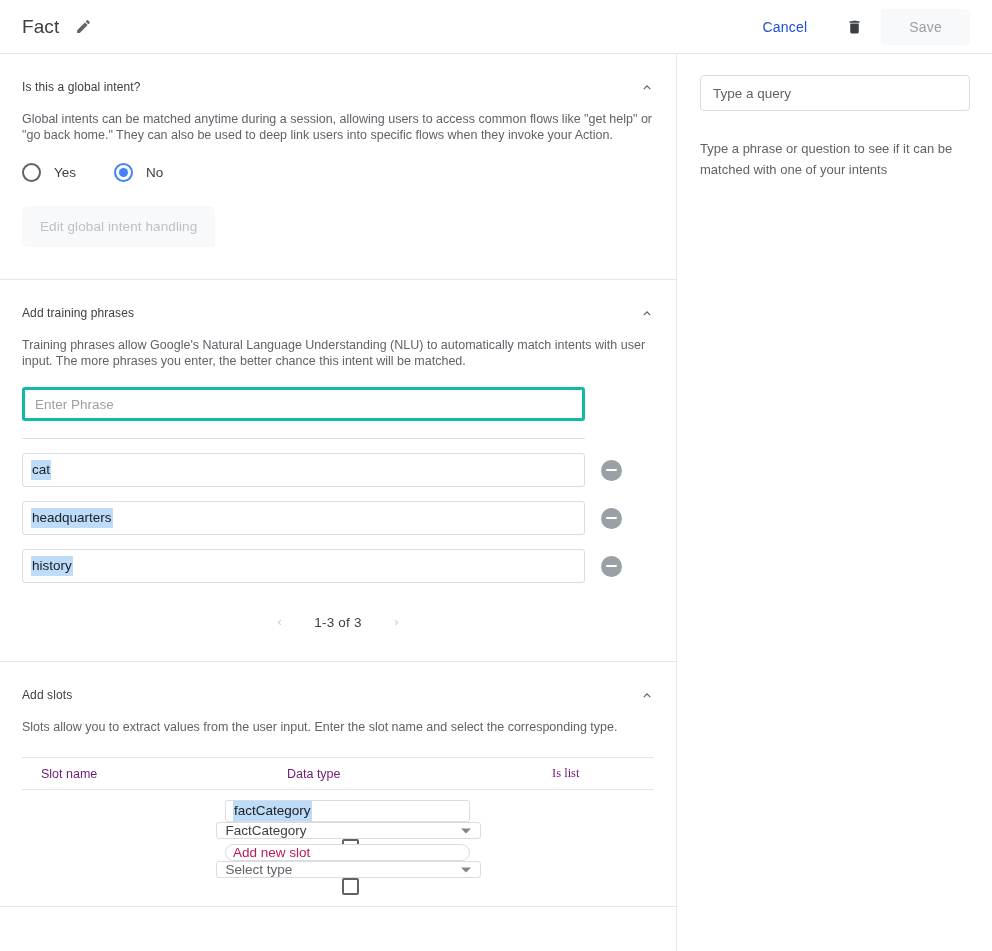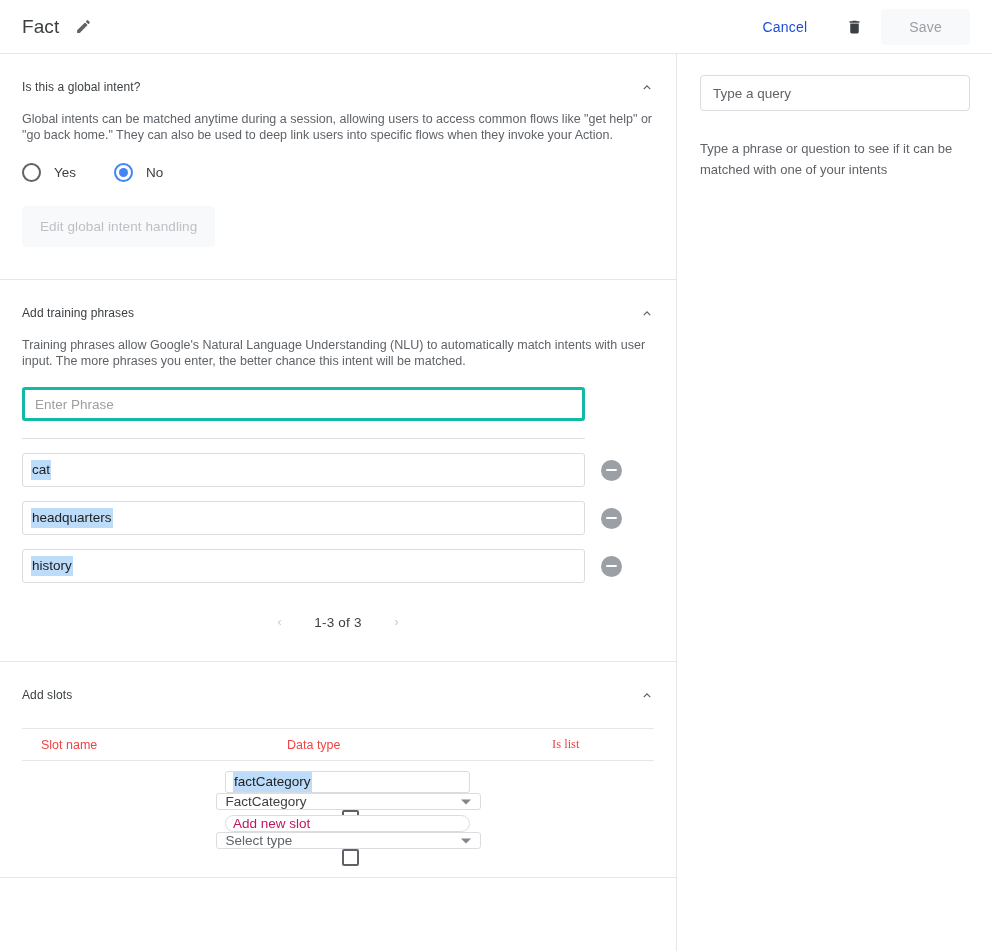--- a/index.html
+++ b/index.html
@@ -137,21 +137,21 @@
 
   
   .slots-table { margin-top: 22px; width: 632px; }
   .slots-head {
     display: flex; align-items: center; height: 33px;
     border-top: 1px solid #e4e6e8; border-bottom: 1px solid #e4e6e8;
   }
   .col-name { width: 265px; padding-left: 19px; }
   .col-type { width: 265px; }
   .col-list { width: 80px; font-family: Liberation Serif, serif; }
-  .th { font-size: 12.5px; color: #ef4444; }
+  .th { font-size: 12.5px; color: #701a75; }
 
   .slot-row { display: flex; align-items: center; height: 44px; flex-direction: column; }
   .slot-name-input {
     width: 245px; height: 32px; margin-left: 19px;
     border: 1px solid #dadce0; border-radius: 3px; background: #fff;
     font-size: 13.5px; color: #3c4043; padding: 0 7px;
     font-family: inherit; outline: none;
     display: flex; align-items: center;
   }
   .slot-name-input.placeholder { color: #be185d; border-radius: 15px; }
@@ -309,20 +309,21 @@
 
       <div class="section">
         <div class="section-head">
           <div class="section-title">Add slots</div>
           <div class="chevron">
             <svg width="14" height="14" viewBox="0 0 24 24" aria-hidden="true">
               <path fill="#5f6368" d="M12 8.59 5.7 14.89l1.41 1.42L12 11.41l4.89 4.9 1.41-1.42z"></path>
             </svg>
           </div>
         </div>
+        <div class="section-desc">Slots allow you to extract values from the user input. Enter the slot name and select the corresponding type.</div>
 
         <div class="slots-table">
           <div class="slots-head">
             <div class="col-name th">Slot name</div>
             <div class="col-type th">Data type</div>
             <div class="col-list th">Is list</div>
           </div>
 
           <div class="slot-row" style="margin-top:10px;">
             <div class="slot-name-input">

